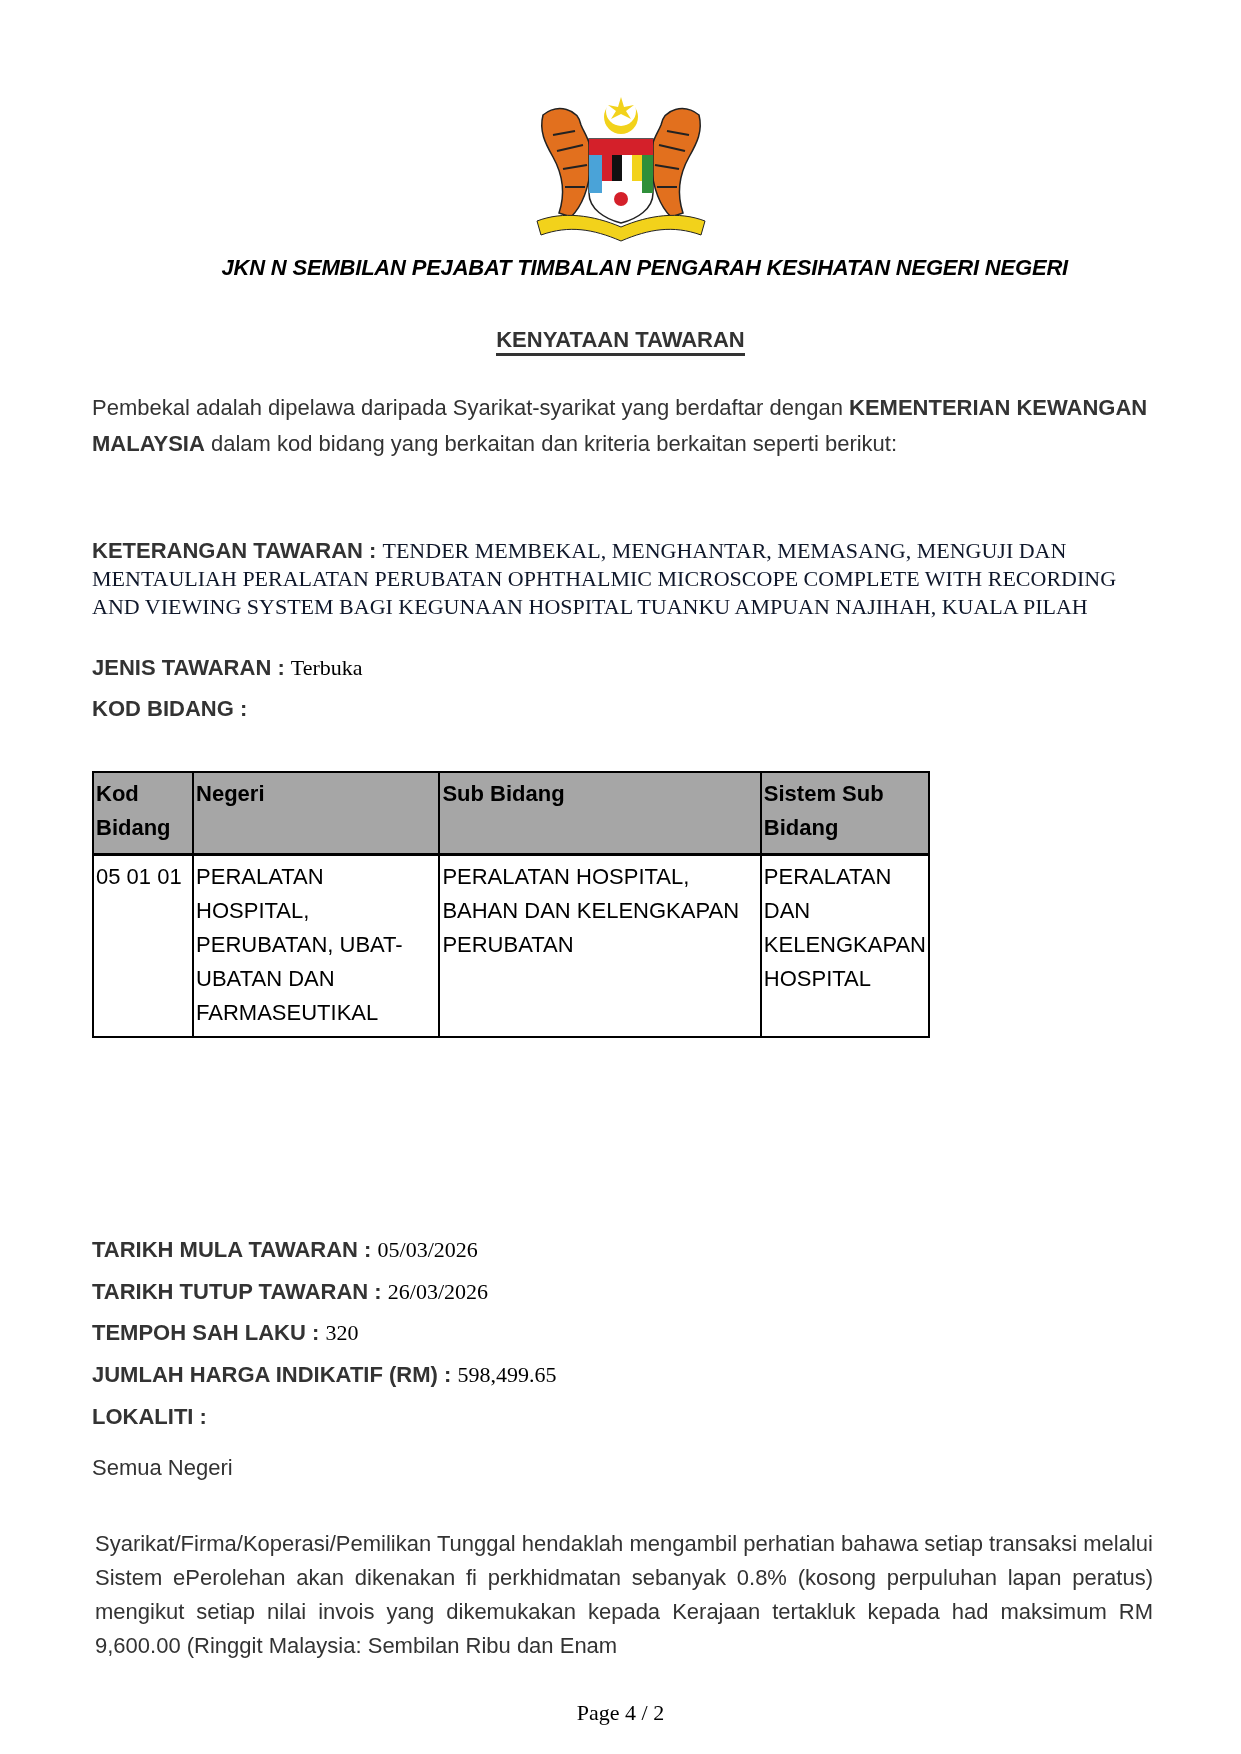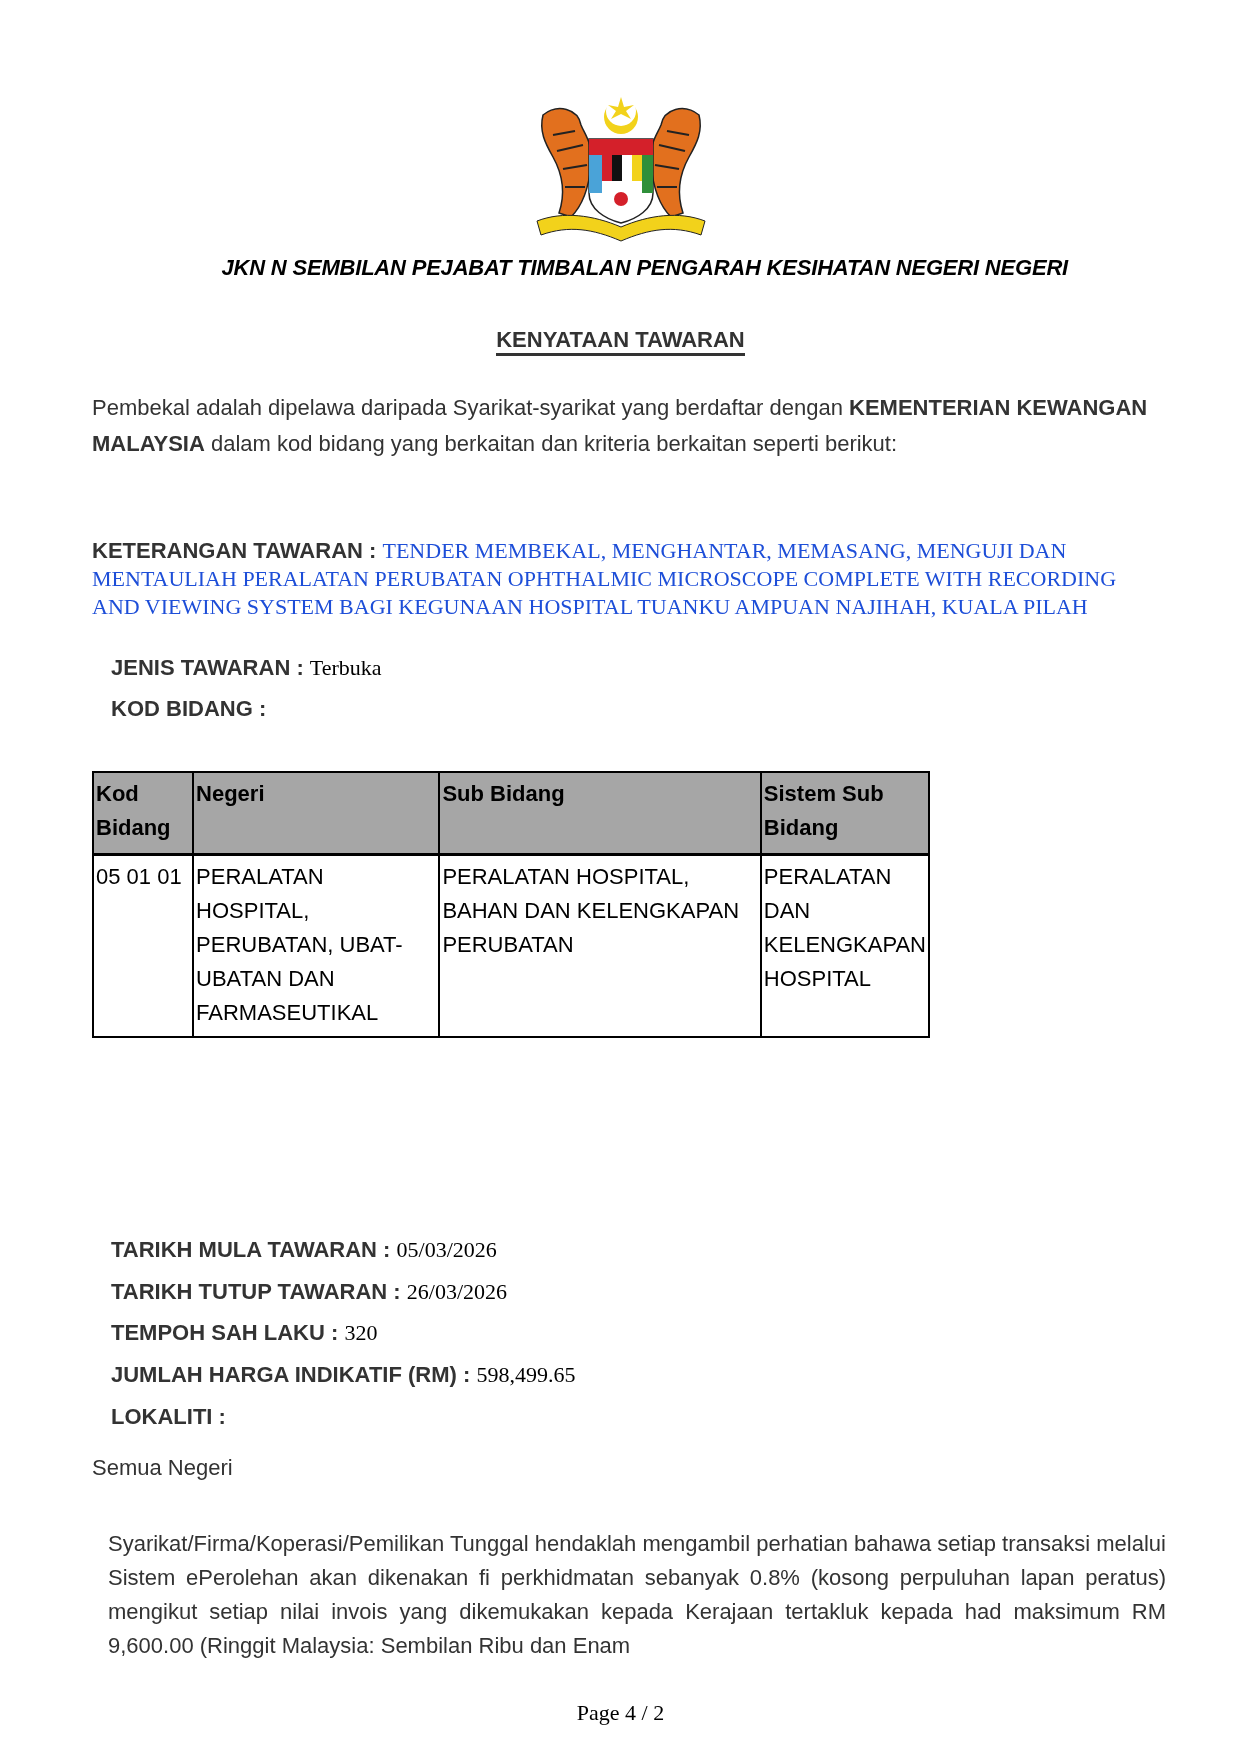--- a/index.html
+++ b/index.html
@@ -3,33 +3,33 @@
   <meta charset="utf-8">
   <style>
     html, body { margin: 0; padding: 0; background: #ffffff; }
     body { width: 1241px; height: 1754px; position: relative; overflow: hidden; font-family: "Liberation Sans", sans-serif; color: #333333; }
     .crest { position: absolute; left: 523px; top: 95px; width: 196px; height: 150px; }
     .org-title { position: absolute; left: 0; width: 1068px; top: 255px; text-align: right; font-weight: bold; font-size: 22px; color: #000; letter-spacing: -0.2px; font-style: italic; }
     .doc-title { position: absolute; left: 0; width: 1241px; top: 327px; text-align: center; }
     .doc-title span { font-weight: bold; font-size: 22px; color: #333; border-bottom: 3px solid #333; padding-bottom: 1px; }
     .intro { position: absolute; left: 92px; top: 390px; width: 1060px; font-size: 22px; line-height: 36px; }
     .intro b { color: #333; }
-    .field { position: absolute; left: 92px; font-size: 22px; margin-left: 19px; }
+    .field { position: absolute; left: 92px; font-size: 22px; }
     .field .lbl { font-weight: bold; color: #333; }
     .field .val { font-family: "Liberation Serif", serif; color: #000; font-size: 22px; }
     .desc { position: absolute; left: 92px; top: 537px; width: 1060px; font-size: 22px; line-height: 28px; }
     .desc .lbl { font-weight: bold; color: #333; }
-    .desc .val { font-family: "Liberation Serif", serif; color: #1d4ed8; }
+    .desc .val { font-family: "Liberation Serif", serif; color: #0f172a; }
     table.kod { position: absolute; left: 92px; top: 771px; width: 838px; border-collapse: collapse; font-size: 22px; color: #000; }
     table.kod th, table.kod td { border: 2px solid #000; vertical-align: top; text-align: left; padding: 4px 2px 6px 2px; line-height: 34px; }
     table.kod th { background: #a6a6a6; font-weight: bold; height: 70px; }
     table.kod tbody tr { border-top: 3px solid #000; }
     .col1 { width: 100px; } .col2 { width: 258px; } .col3 { width: 362px; }
     .loc { position: absolute; left: 92px; top: 1455px; font-size: 22px; }
-    .notice { position: absolute; left: 108px; top: 1527px; width: 1058px; font-size: 22px; line-height: 34px; text-align: justify; }
+    .notice { position: absolute; left: 95px; top: 1527px; width: 1058px; font-size: 22px; line-height: 34px; text-align: justify; }
     .footer { position: absolute; left: 0; width: 1241px; top: 1700px; text-align: center; font-family: "Liberation Serif", serif; font-size: 22px; color: #000; }
   </style>
 </head>
 <body>
 
 <div class="crest">
   <svg width="196" height="150" viewBox="0 0 196 150">
 
     <circle cx="98" cy="22" r="17" fill="#f2d21b"></circle>
     <circle cx="98" cy="16" r="15" fill="#ffffff"></circle>

